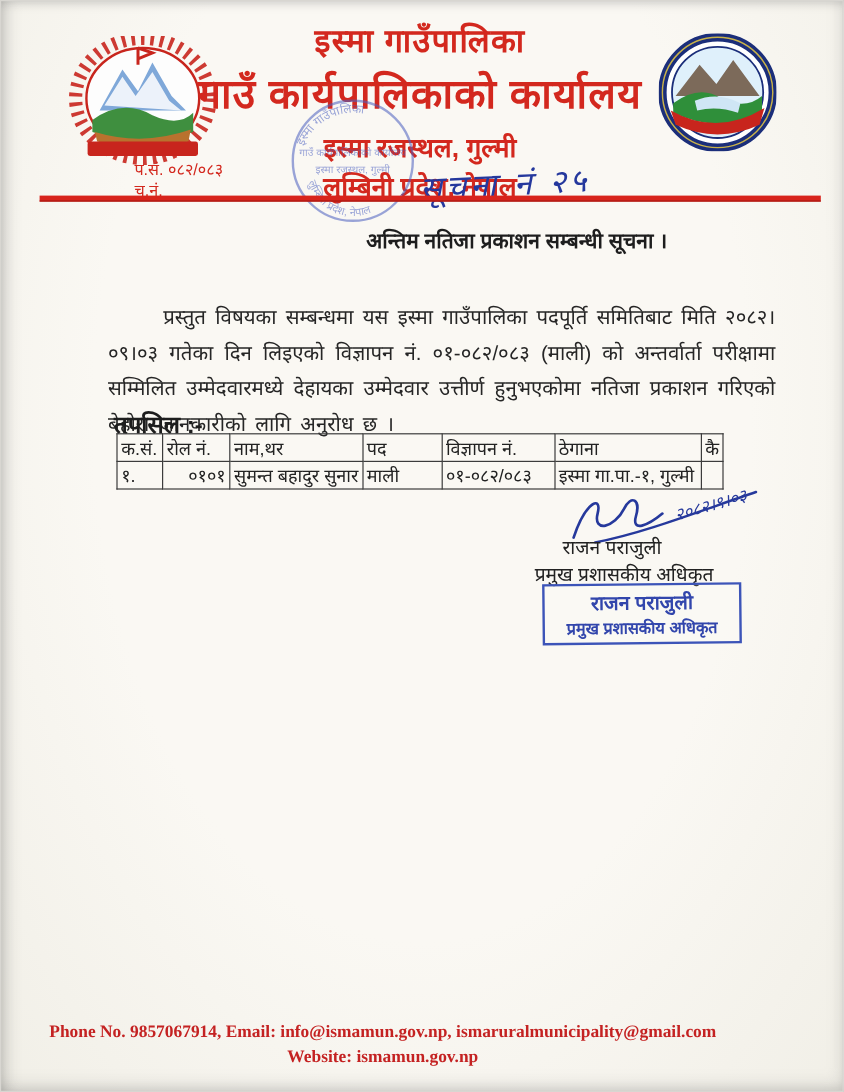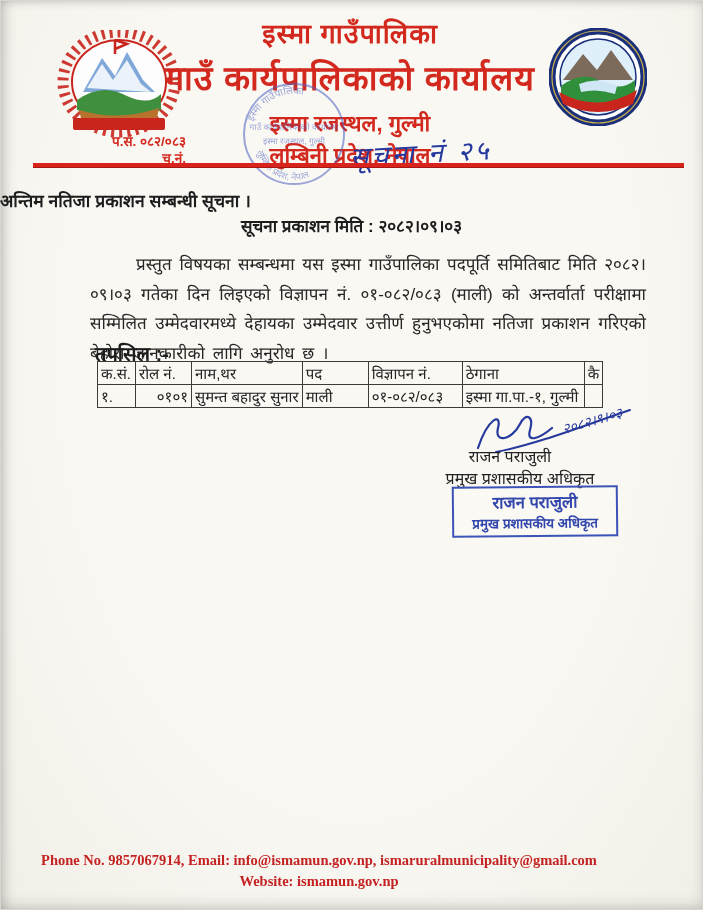--- a/index.html
+++ b/index.html
@@ -13,28 +13,28 @@
                inset -6px -10px 16px -9px rgba(110,110,110,.4);
   }
   .abs{position:absolute;}
   
   .hdr-titles{left:110px;top:14px;width:480px;text-align:center;color:#d3281e;font-weight:bold;}
   .hdr-l1{font-size:27px;letter-spacing:1px;}
   .hdr-l2{font-size:34px;margin-top:3px;letter-spacing:1px;}
   .hdr-l3{font-size:22px;margin-top:7px;}
   .hdr-l4{font-size:22px;margin-top:2px;}
   
-  .ref-block{left:112px;top:133px;color:#d3281e;font-weight:bold;font-size:13.5px;line-height:17px;text-align:right;}
+  .ref-block{left:112px;top:133px;color:#d3281e;font-weight:normal;font-size:13.5px;line-height:17px;}
   
   .hand-notice{left:350px;top:134px;font-size:27px;color:#25389d;font-style:italic;
     transform:rotate(-3deg);letter-spacing:3px;font-family:"DejaVu Serif",serif;}
   
   .rule{left:33px;top:163px;width:651px;height:4px;background:#d8241c;border-bottom:1px solid #a81812;}
   
-  .n-title{left:0;top:188px;width:556px;text-align:left;font-weight:bold;font-size:17.5px;color:#1d1d1d;}
+  .n-title{left:0;top:188px;width:556px;text-align:right;font-weight:bold;font-size:17.5px;color:#1d1d1d;}
   .n-date{left:0;top:214px;width:703px;text-align:center;font-weight:bold;font-size:17px;color:#1d1d1d;}
   
   .body-par{left:90px;top:250px;width:556px;font-size:17px;line-height:29.5px;color:#262626;
     text-align:justify;text-indent:46px;word-spacing:3px;}
   .tapasil{left:95px;top:340px;font-size:20px;font-weight:bold;color:#1d1d1d;}
   
   .res-table{left:97px;top:361px;border-collapse:collapse;table-layout:fixed;}
   .res-table td,.res-table th{border:1px solid #3c3c3c;font-size:15px;color:#222;
     padding:1px 3px;text-align:left;font-weight:normal;white-space:nowrap;overflow:hidden;}
   .res-table th{height:19px;}
@@ -108,21 +108,20 @@
   <div class="abs ref-block">
     <div>प.सं. ०८२/०८३</div>
     <div>च.नं.</div>
   </div>
 
   <div class="abs hand-notice">सूचना नं २५</div>
 
   <div class="abs rule"></div>
 
   <div class="abs n-title">अन्तिम नतिजा प्रकाशन सम्बन्धी सूचना ।</div>
-  <div class="abs n-date">सूचना प्रकाशन मिति : २०८२।०९।०३</div>
 
   <div class="abs body-par">प्रस्तुत विषयका सम्बन्धमा यस इस्मा गाउँपालिका पदपूर्ति समितिबाट मिति २०८२।०९।०३ गतेका दिन लिइएको विज्ञापन नं. ०१-०८२/०८३ (माली) को अन्तर्वार्ता परीक्षामा सम्मिलित उम्मेदवारमध्ये देहायका उम्मेदवार उत्तीर्ण हुनुभएकोमा नतिजा प्रकाशन गरिएको बेहोरा जानकारीको लागि अनुरोध छ ।</div>
 
   <div class="abs tapasil">तपसिल :-</div>
 
   <table class="abs res-table">
     <colgroup>
       <col style="width:38px">
         <col style="width:56px">
         <col style="width:110px">

